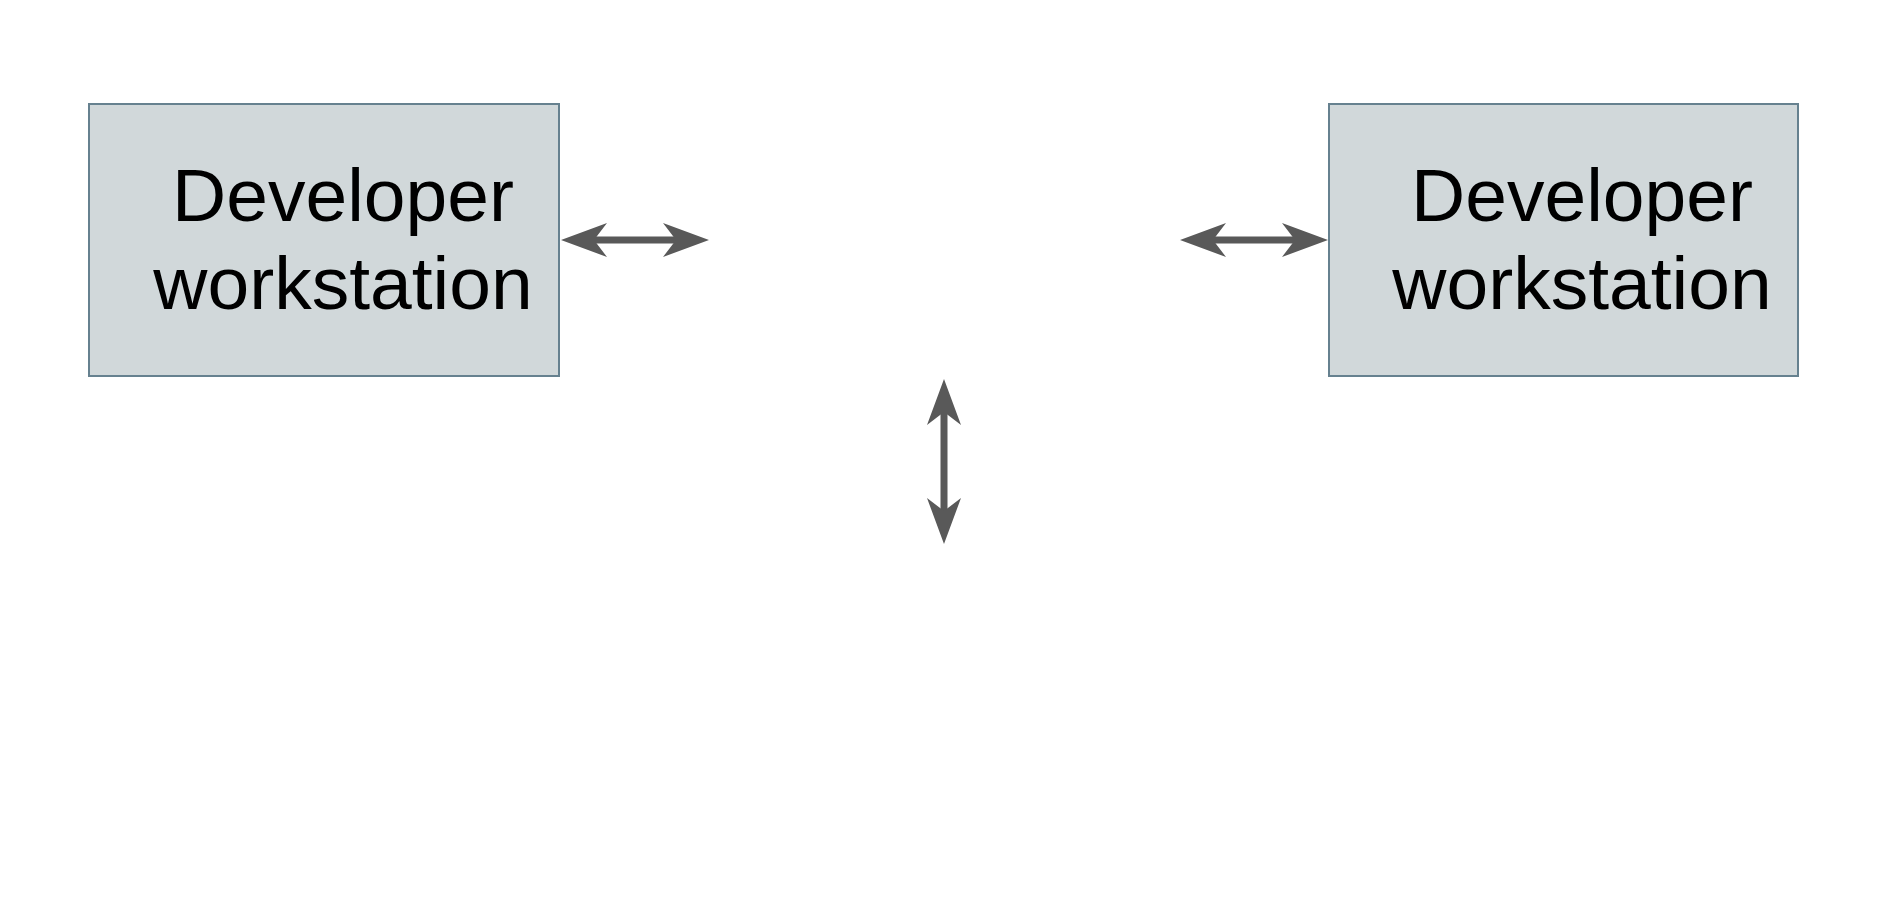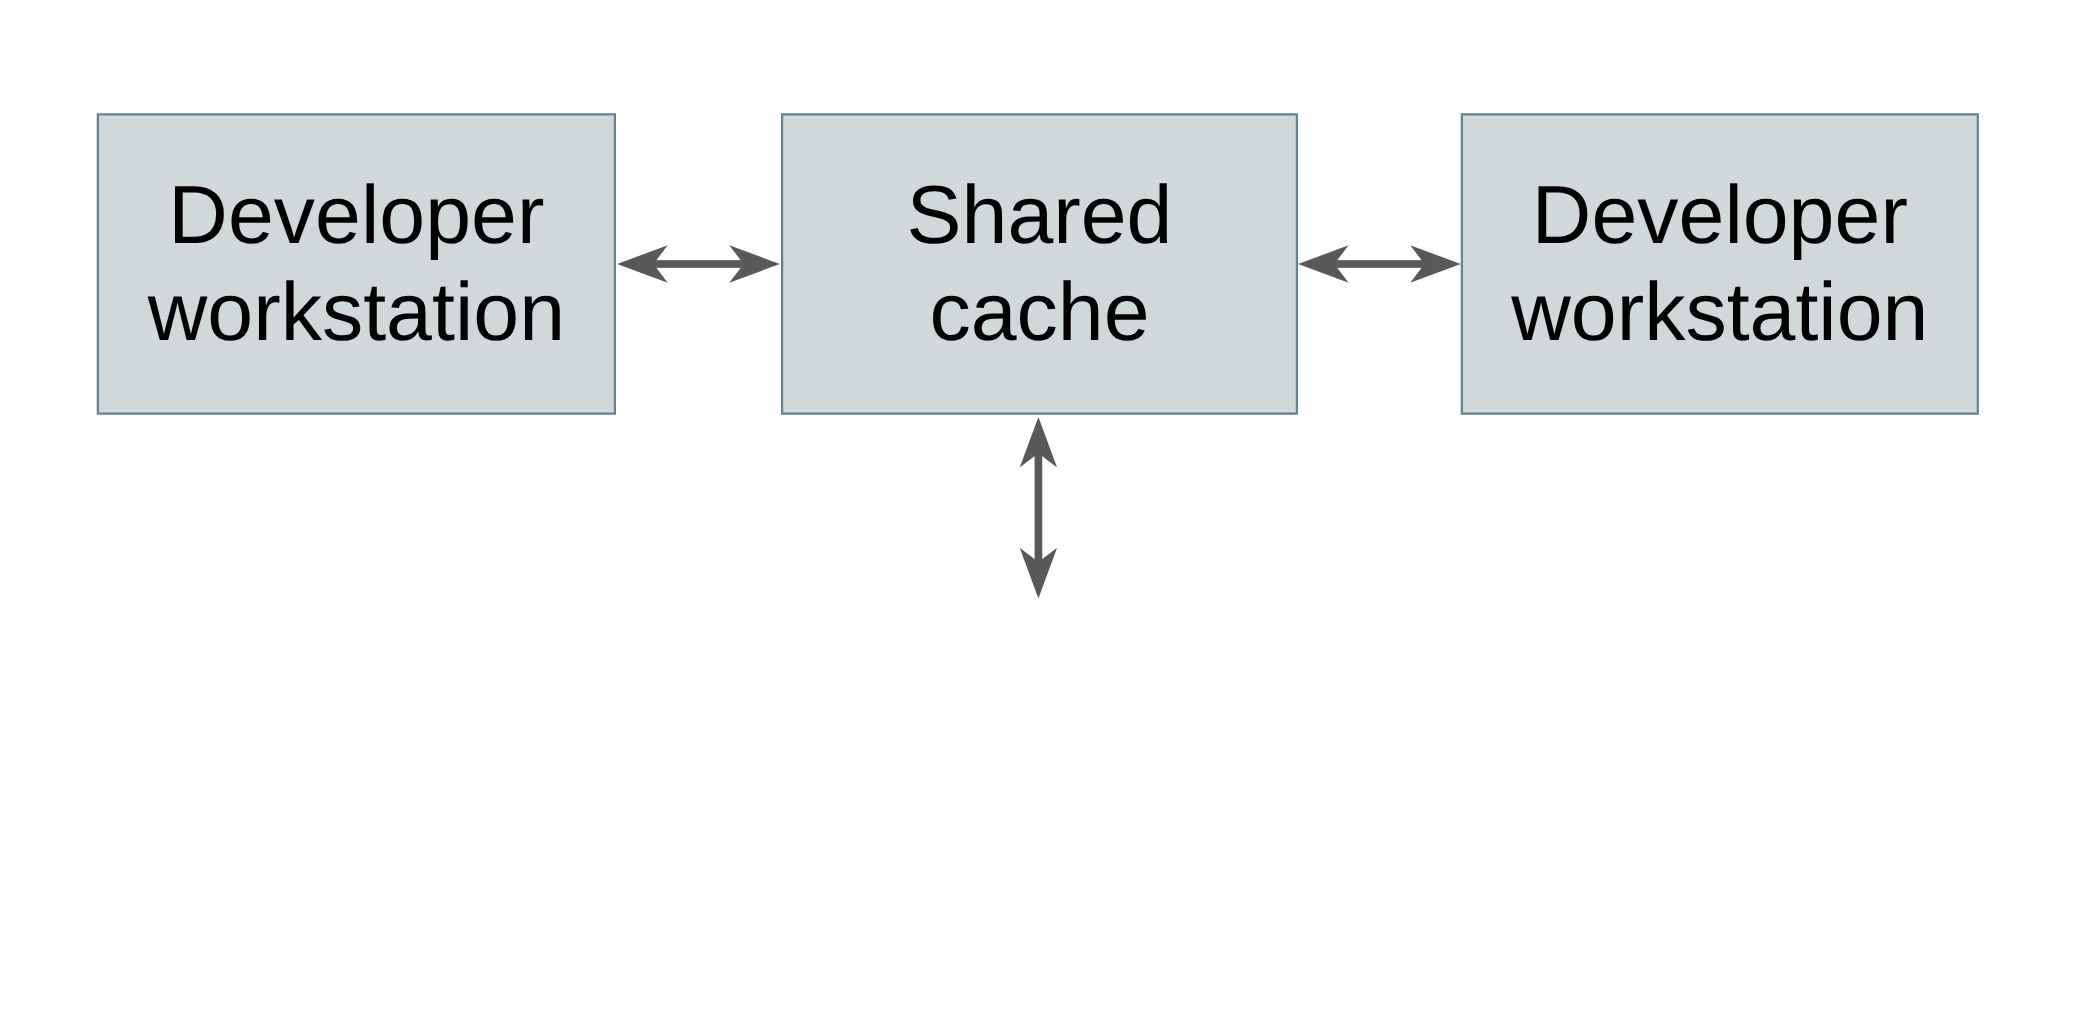--- a/index.html
+++ b/index.html
@@ -22,21 +22,21 @@
     width: 1900px;
     height: 922px;
     background: var(--background);
   }
   .node {
     position: absolute;
     background: var(--node-fill);
     border: 2.5px solid var(--node-border);
     display: flex;
     align-items: center;
-    justify-content: center;
+    justify-content: flex-end;
     text-align: center;
     color: var(--text-color);
     font-size: 75px;
     line-height: 1.17;
     letter-spacing: 0px;
   }
   .node .label {
     display: block;
     max-width: 430px;
   }
@@ -55,23 +55,20 @@
 </style>
 </head>
 <body>
 
 <div class="canvas">
 
   <div class="node node-dev-left">
     <span class="label">Developer workstation</span>
   </div>
 
-  <div class="node node-shared">
-    <span class="label">Shared cache</span>
-  </div>
 
   <div class="node node-dev-right">
     <span class="label">Developer workstation</span>
   </div>
 
 
   <svg class="arrow arrow-h1" width="150" height="48" viewBox="0 0 150 48" aria-hidden="true">
     <rect class="arrow-shape" x="30" y="20.5" width="90" height="7"></rect>
     <polygon class="arrow-shape" points="1,24 47,7 34,24 47,41"></polygon>
     <polygon class="arrow-shape" points="149,24 103,7 116,24 103,41"></polygon>

